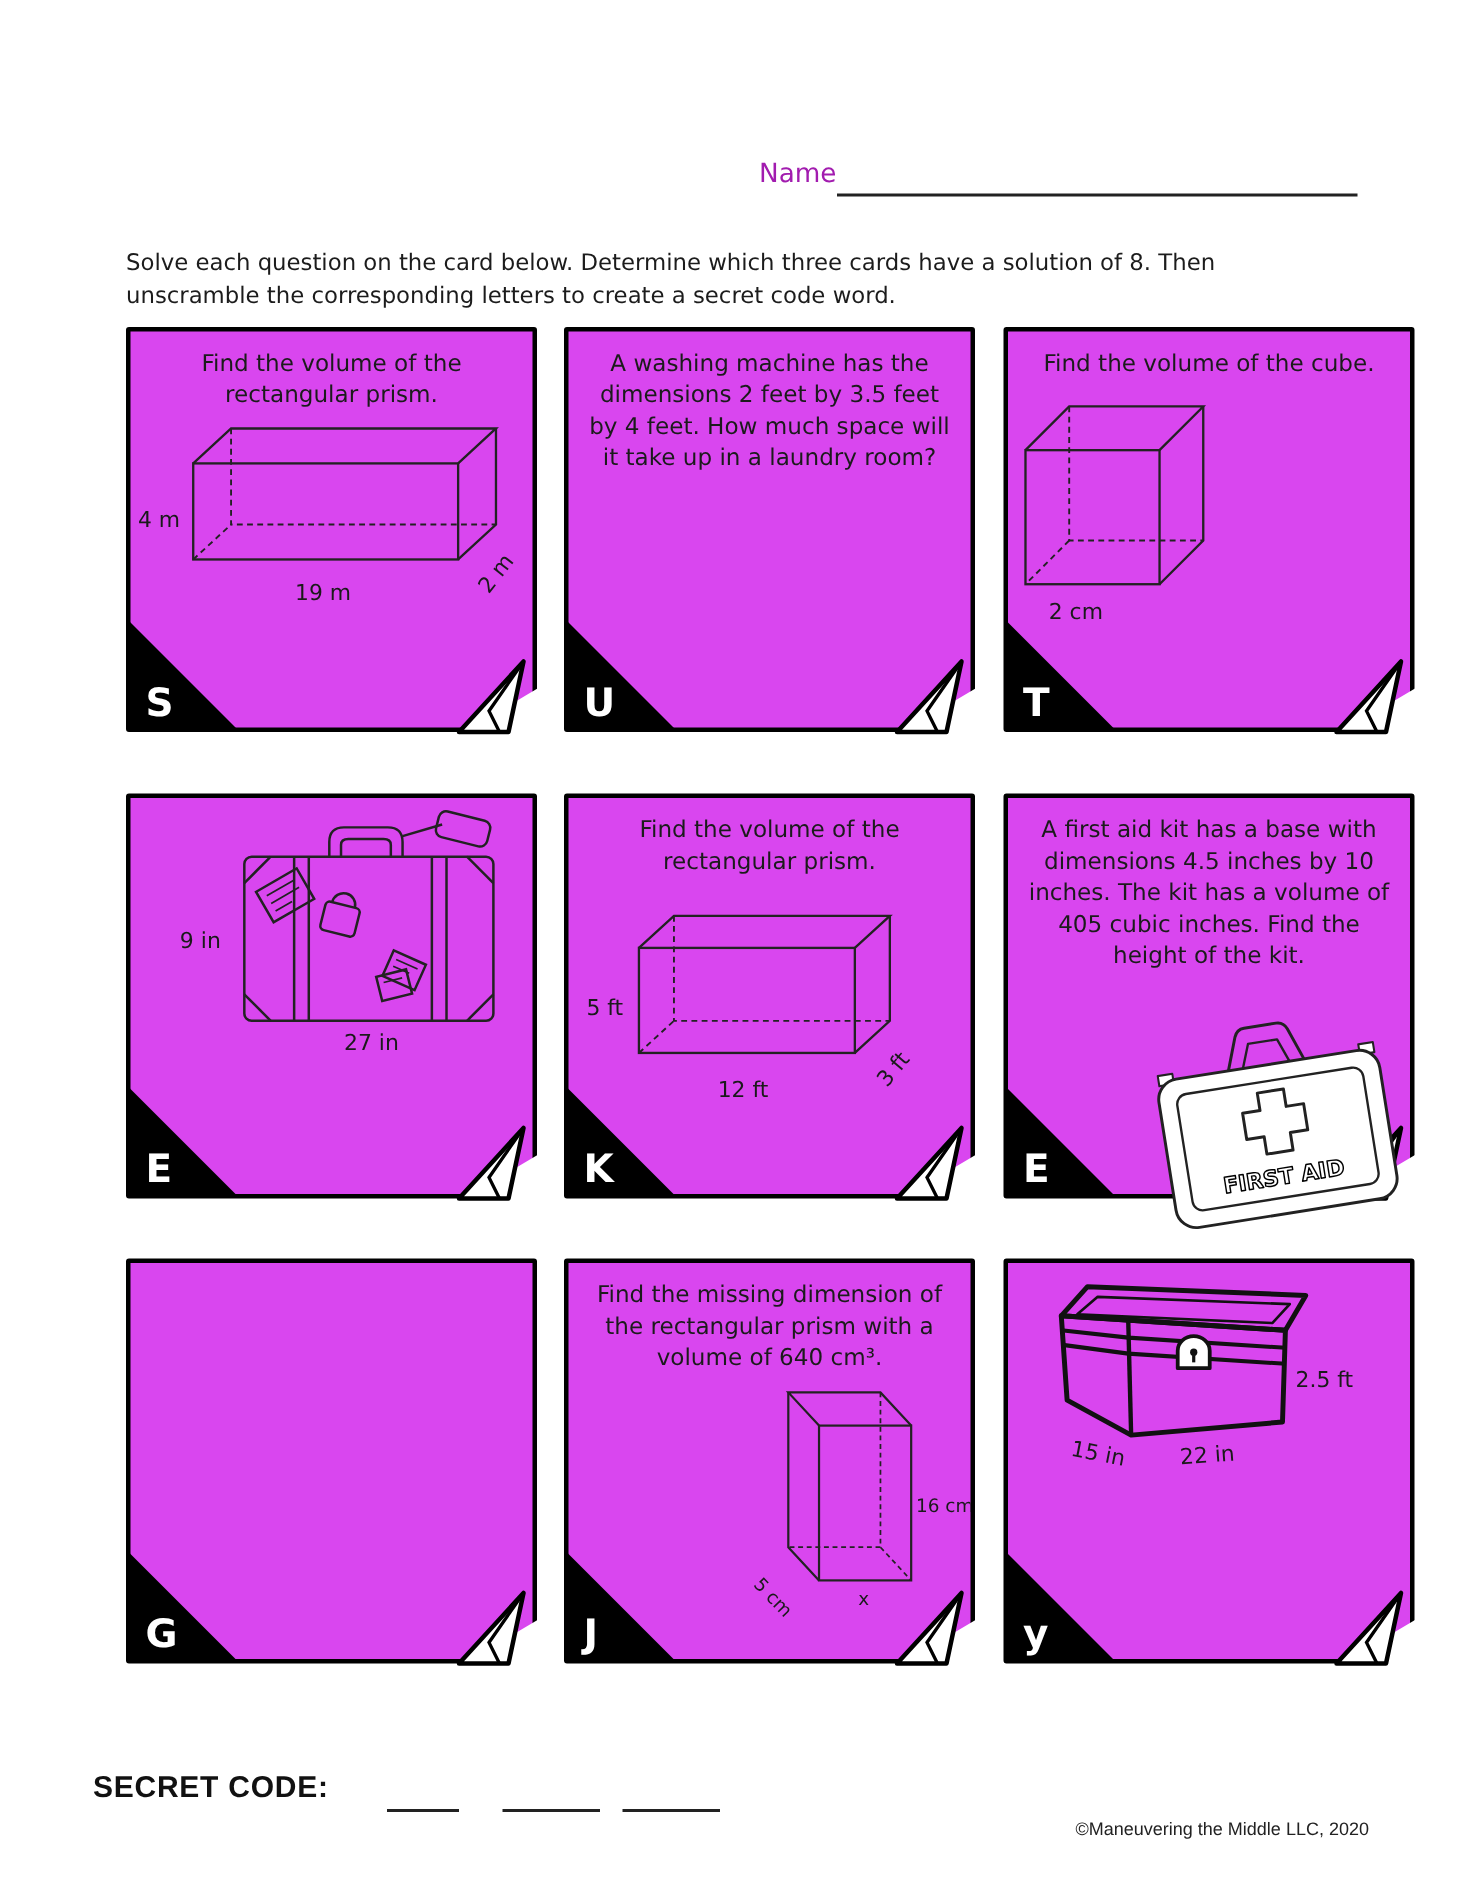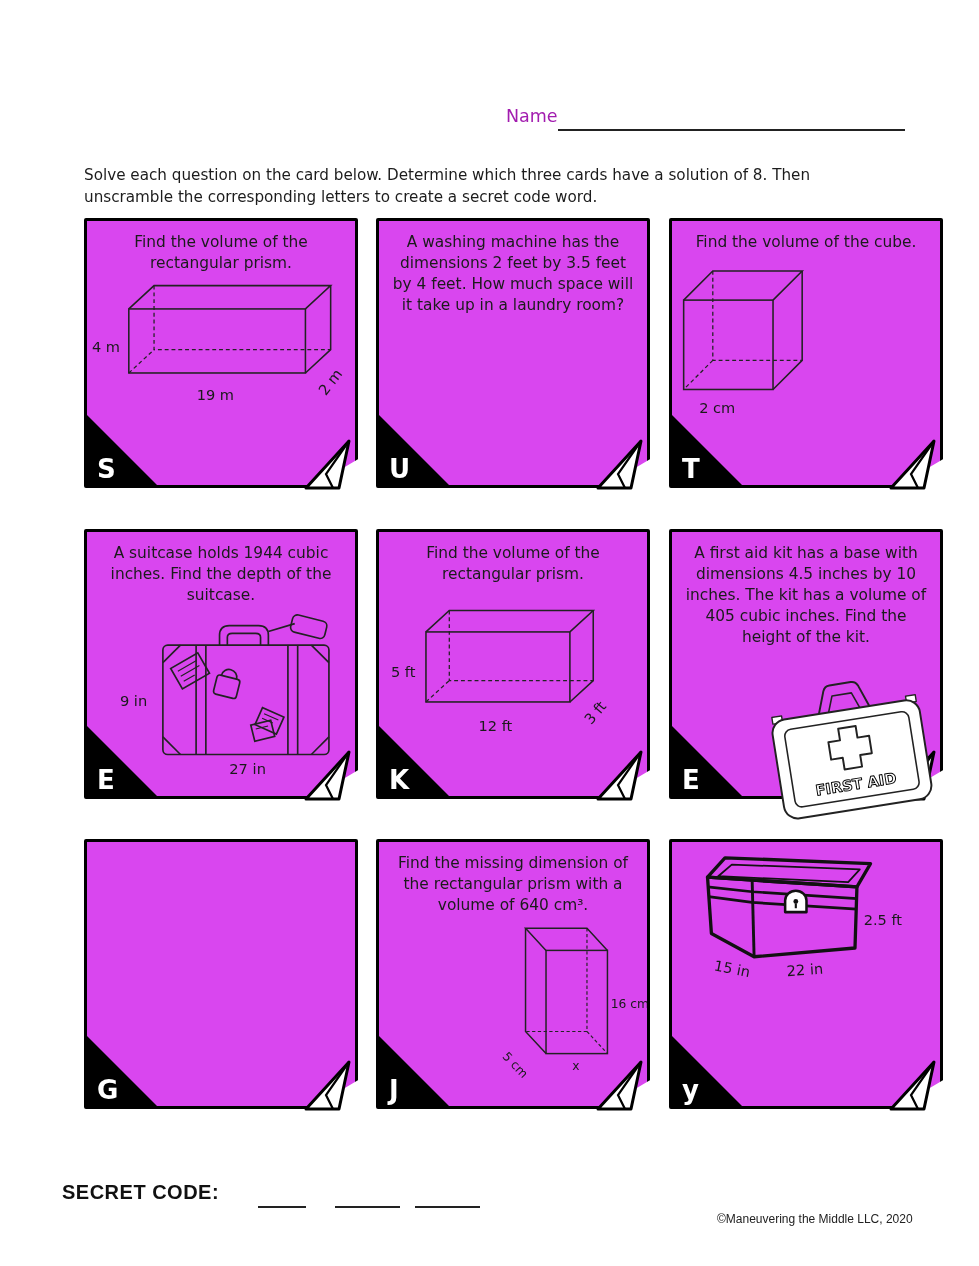--- a/index.html
+++ b/index.html
@@ -103,21 +103,20 @@
     <div class="corner-tri"></div>
     <div class="corner-letter">T</div>
     <svg class="curl" viewBox="0 0 66 54">
       <polygon points="12,54 66,54 66,22" fill="#fff"></polygon>
       <path d="M12,52 L55,5 L45,52 Z" fill="#fff" stroke="#000" stroke-width="3" stroke-linejoin="round"></path>
       <path d="M55,5 L32,38 L39,52" fill="none" stroke="#000" stroke-width="2.2"></path>
     </svg>
   </div>
 
   <div class="card r2 c1">
-    <div class="card-text">A suitcase holds 1944 cubic inches.  Find the depth of the suitcase.</div>
     <div class="fig-wrap" style="margin-top:2px;">
       <svg width="232" height="168" viewBox="0 0 235 172">
         <g stroke="#222" stroke-width="1.7" fill="none">
           <rect x="58" y="38" width="170" height="112" rx="5"></rect>
           <path d="M116,38 V28 Q116,18 126,18 H156 Q166,18 166,28 V38"></path>
           <path d="M124,38 V30 Q124,26 129,26 H153 Q158,26 158,30 V38"></path>
           <line x1="166" y1="24" x2="193" y2="16"></line>
           <g transform="translate(192,6) rotate(14)">
               <rect width="36" height="18" rx="5"></rect>
             </g>

